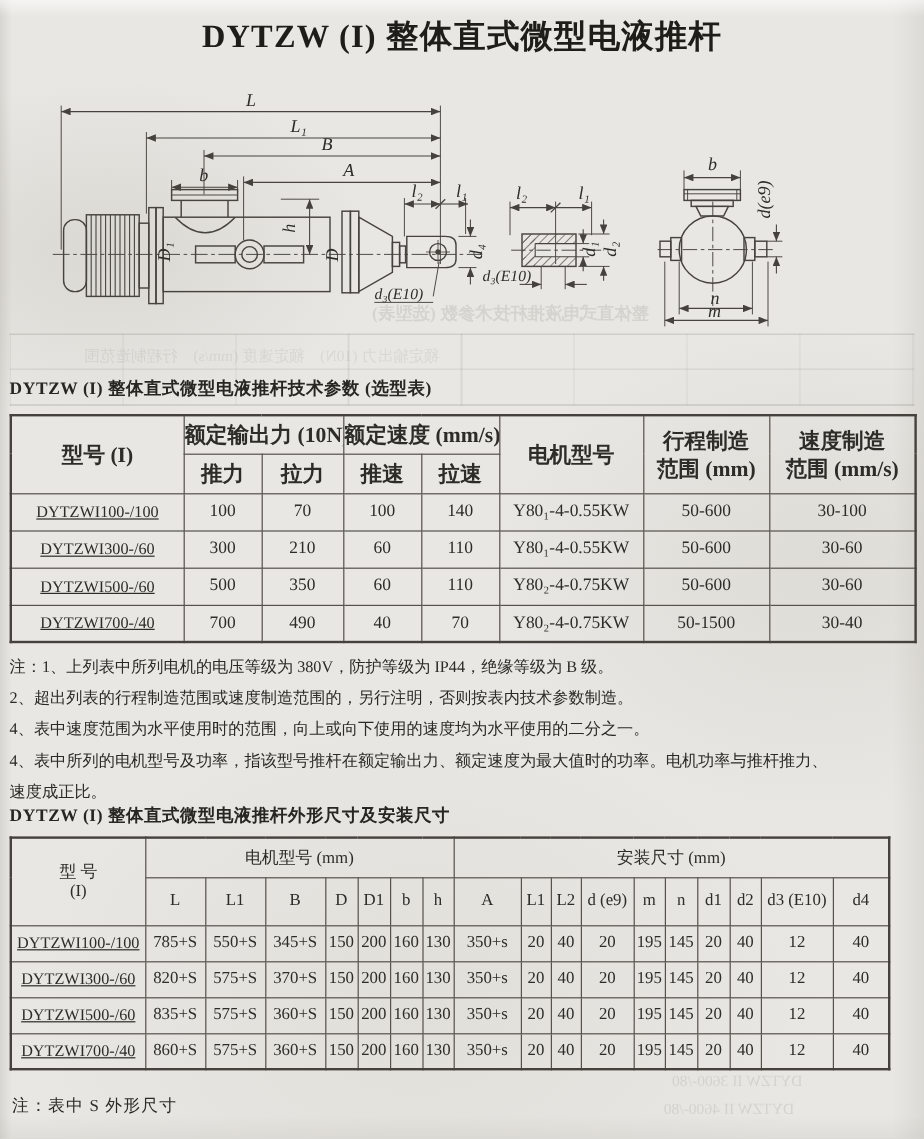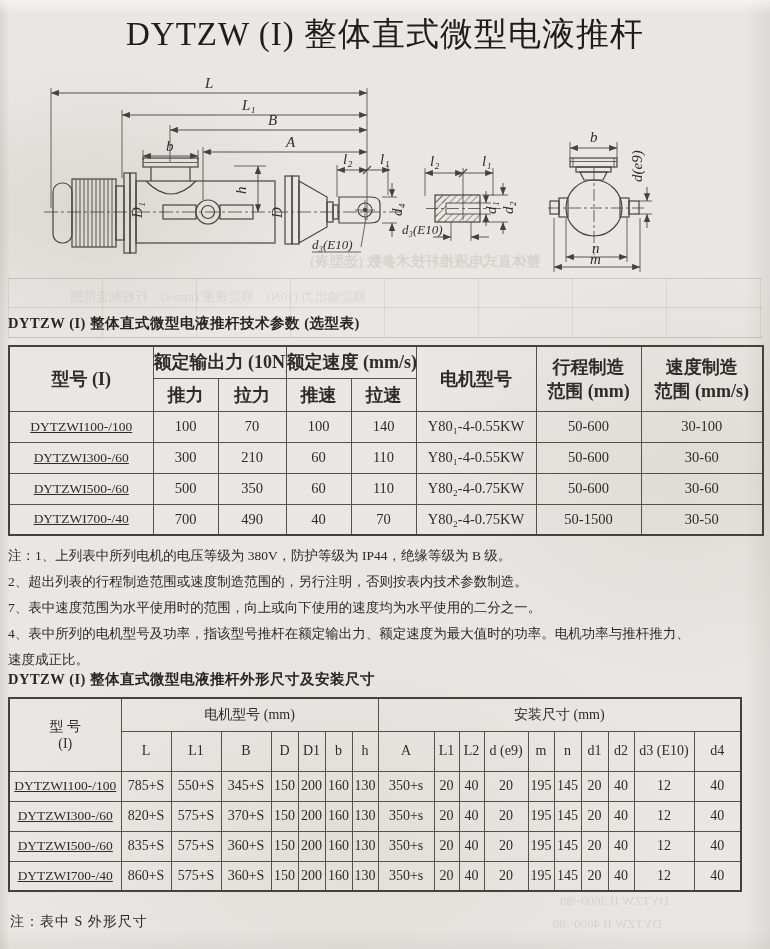--- a/index.html
+++ b/index.html
@@ -12,21 +12,21 @@
       linear-gradient(270deg, rgba(110,105,95,.10) 0, rgba(110,105,95,0) 26px),
       linear-gradient(to top, rgba(110,105,95,.08) 0, rgba(110,105,95,0) 20px),
       radial-gradient(ellipse 340px 220px at 12% 22%, rgba(200,197,190,.45), rgba(200,197,190,0) 65%),
       radial-gradient(ellipse 420px 320px at 88% 50%, rgba(206,203,196,.40), rgba(206,203,196,0) 65%),
       radial-gradient(ellipse 520px 380px at 45% 88%, rgba(212,209,202,.38), rgba(212,209,202,0) 65%);
     font-family:"Liberation Serif","DejaVu Serif",serif;
     color:#2b2a27;
   }
   .title{
     position:absolute;left:0;top:12px;width:100%;margin:0;
-    text-align:center;font-size:33px;font-weight:normal;letter-spacing:1px;color:#1e1d1a;
+    text-align:center;font-size:27px;font-weight:bold;letter-spacing:1px;color:#1e1d1a;
   }
   .caption{
     position:absolute;left:8px;font-size:14.5px;font-weight:600;color:#272623;letter-spacing:.5px;
   }
   .cap1{top:314px;}
   .cap2{top:670px;}
   table{border-collapse:collapse;table-layout:fixed;position:absolute;background:transparent;}
   .t1{left:8px;top:345px;width:754px;}
   .t2{left:8px;top:697px;width:732px;}
   th,td{
@@ -274,29 +274,29 @@
       <td>30-60</td>
     </tr>
     <tr class="d">
       <td class="model">DYTZWI700-/40</td>
       <td>700</td>
       <td>490</td>
       <td>40</td>
       <td>70</td>
       <td>Y80₂-4-0.75KW</td>
       <td>50-1500</td>
-      <td>30-50</td>
+      <td>30-40</td>
     </tr>
   </tbody>
     </table>
 
   <div class="notes">
     <div>注：1、上列表中所列电机的电压等级为 380V，防护等级为 IP44，绝缘等级为 B 级。</div>
     <div class="cont">2、超出列表的行程制造范围或速度制造范围的，另行注明，否则按表内技术参数制造。</div>
-    <div class="cont">7、表中速度范围为水平使用时的范围，向上或向下使用的速度均为水平使用的二分之一。</div>
+    <div class="cont">4、表中速度范围为水平使用时的范围，向上或向下使用的速度均为水平使用的二分之一。</div>
     <div class="cont">4、表中所列的电机型号及功率，指该型号推杆在额定输出力、额定速度为最大值时的功率。电机功率与推杆推力、</div>
     <div class="cont">速度成正比。</div>
   </div>
 
   <div class="caption cap2">DYTZW (I) 整体直式微型电液推杆外形尺寸及安装尺寸</div>
 
   <table class="t2">
     <colgroup>
       <col style="width:112px">
         <col style="width:50px">

